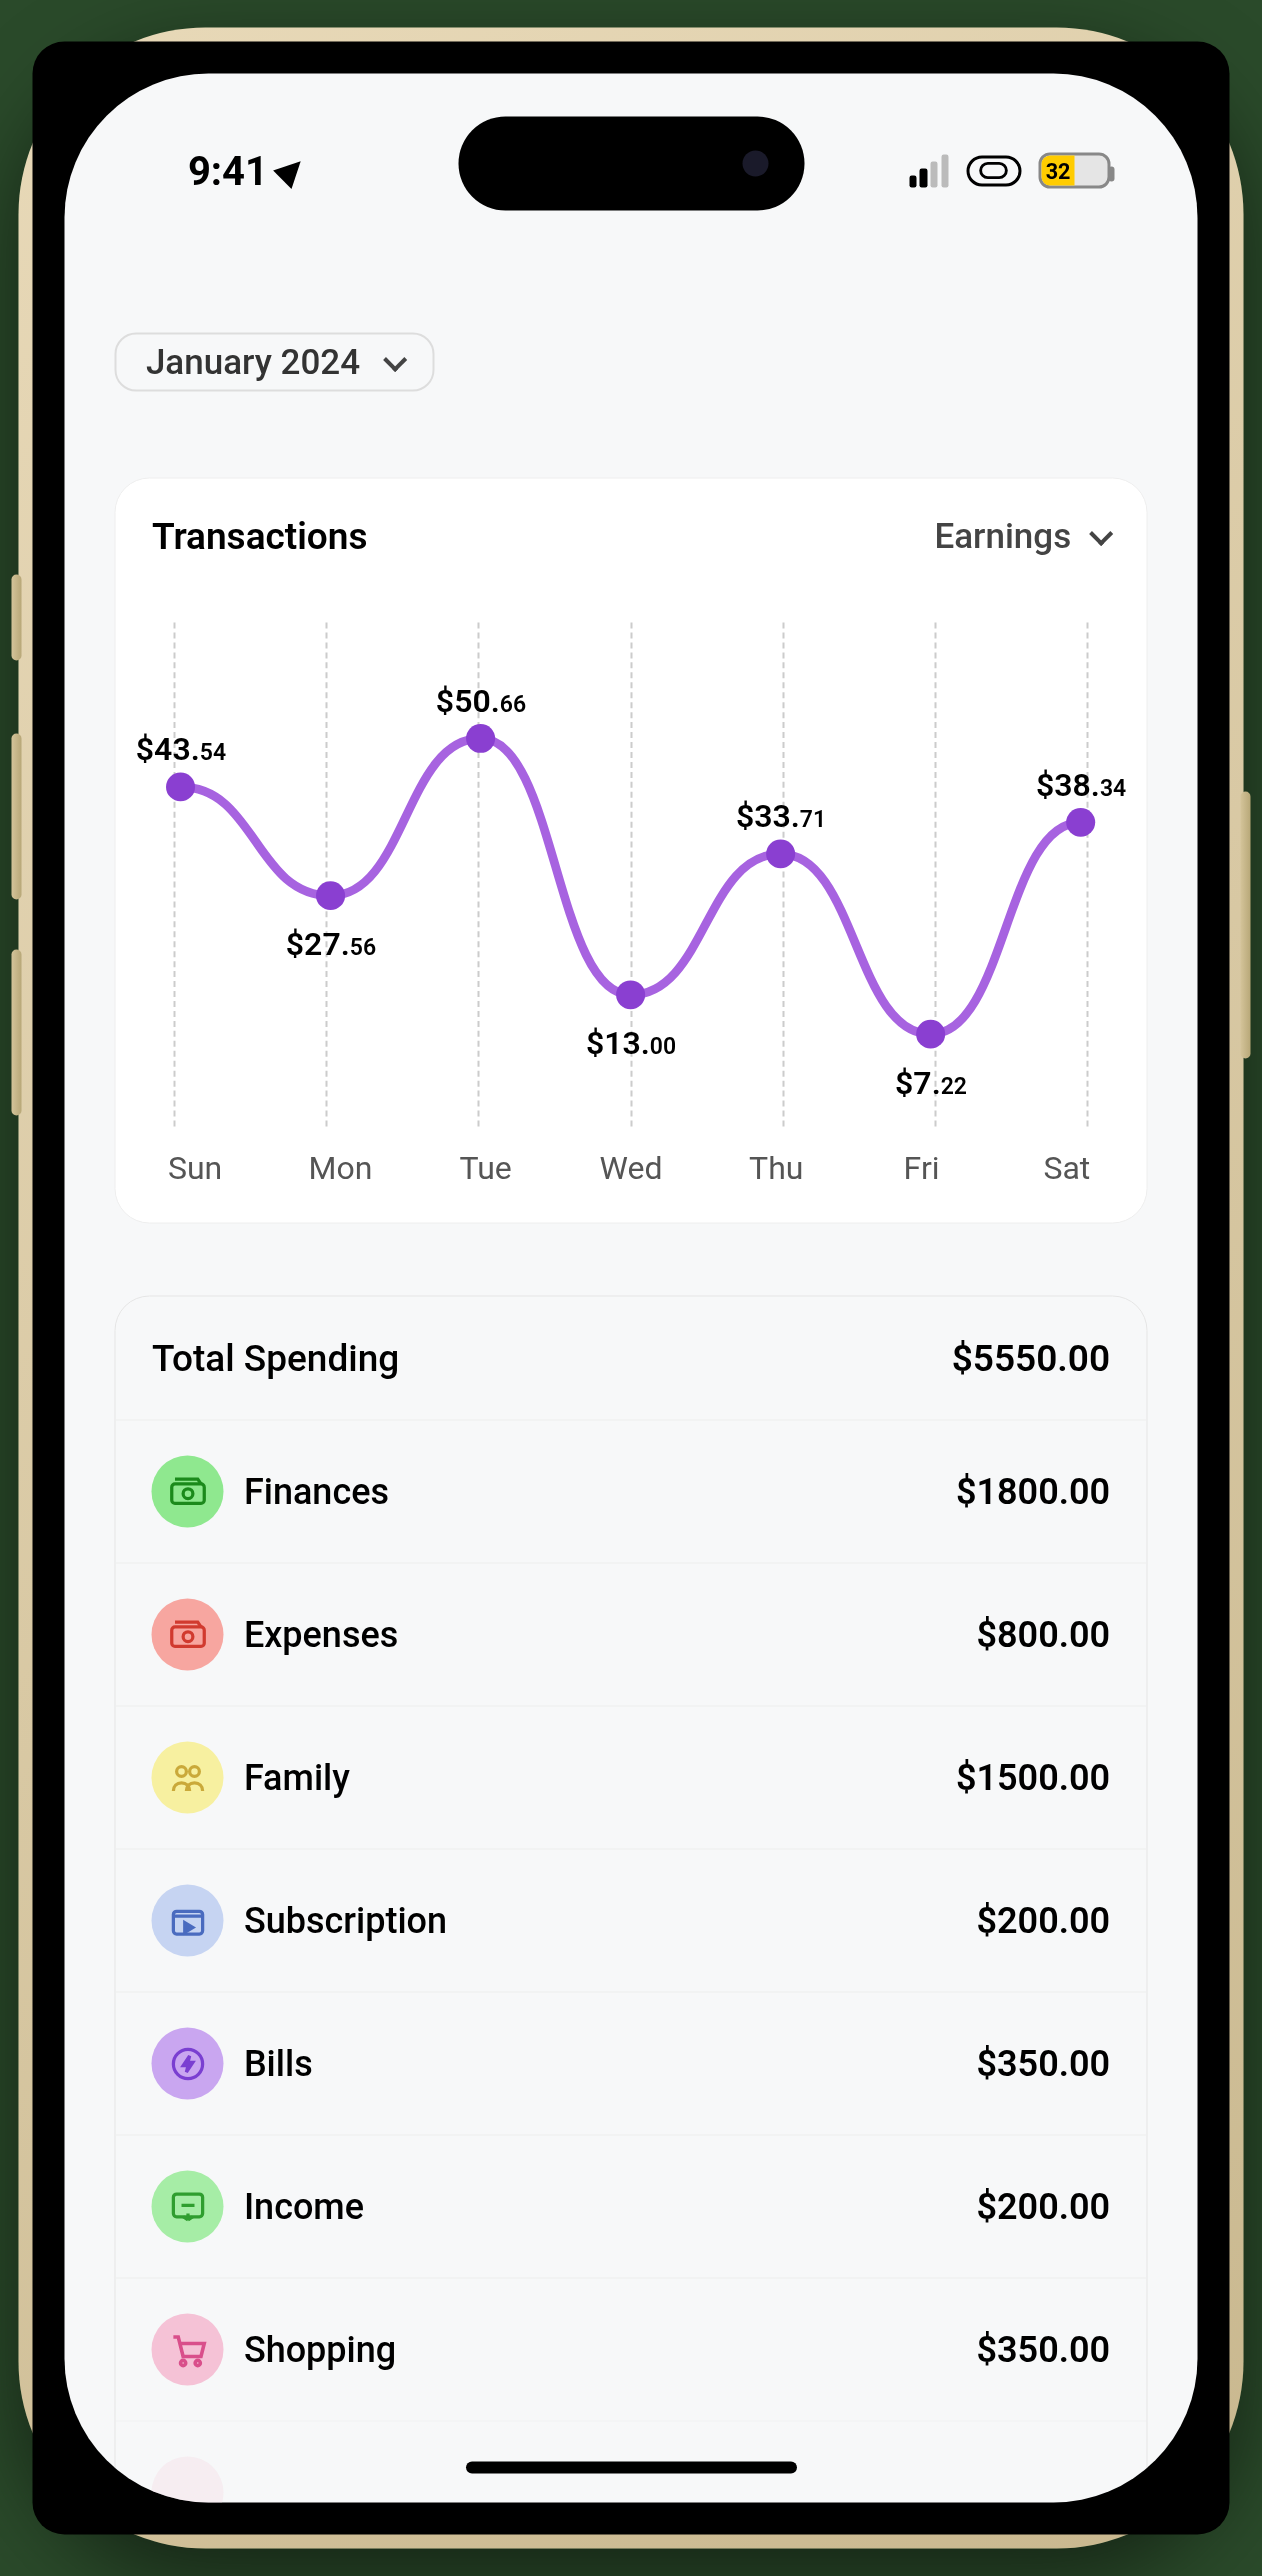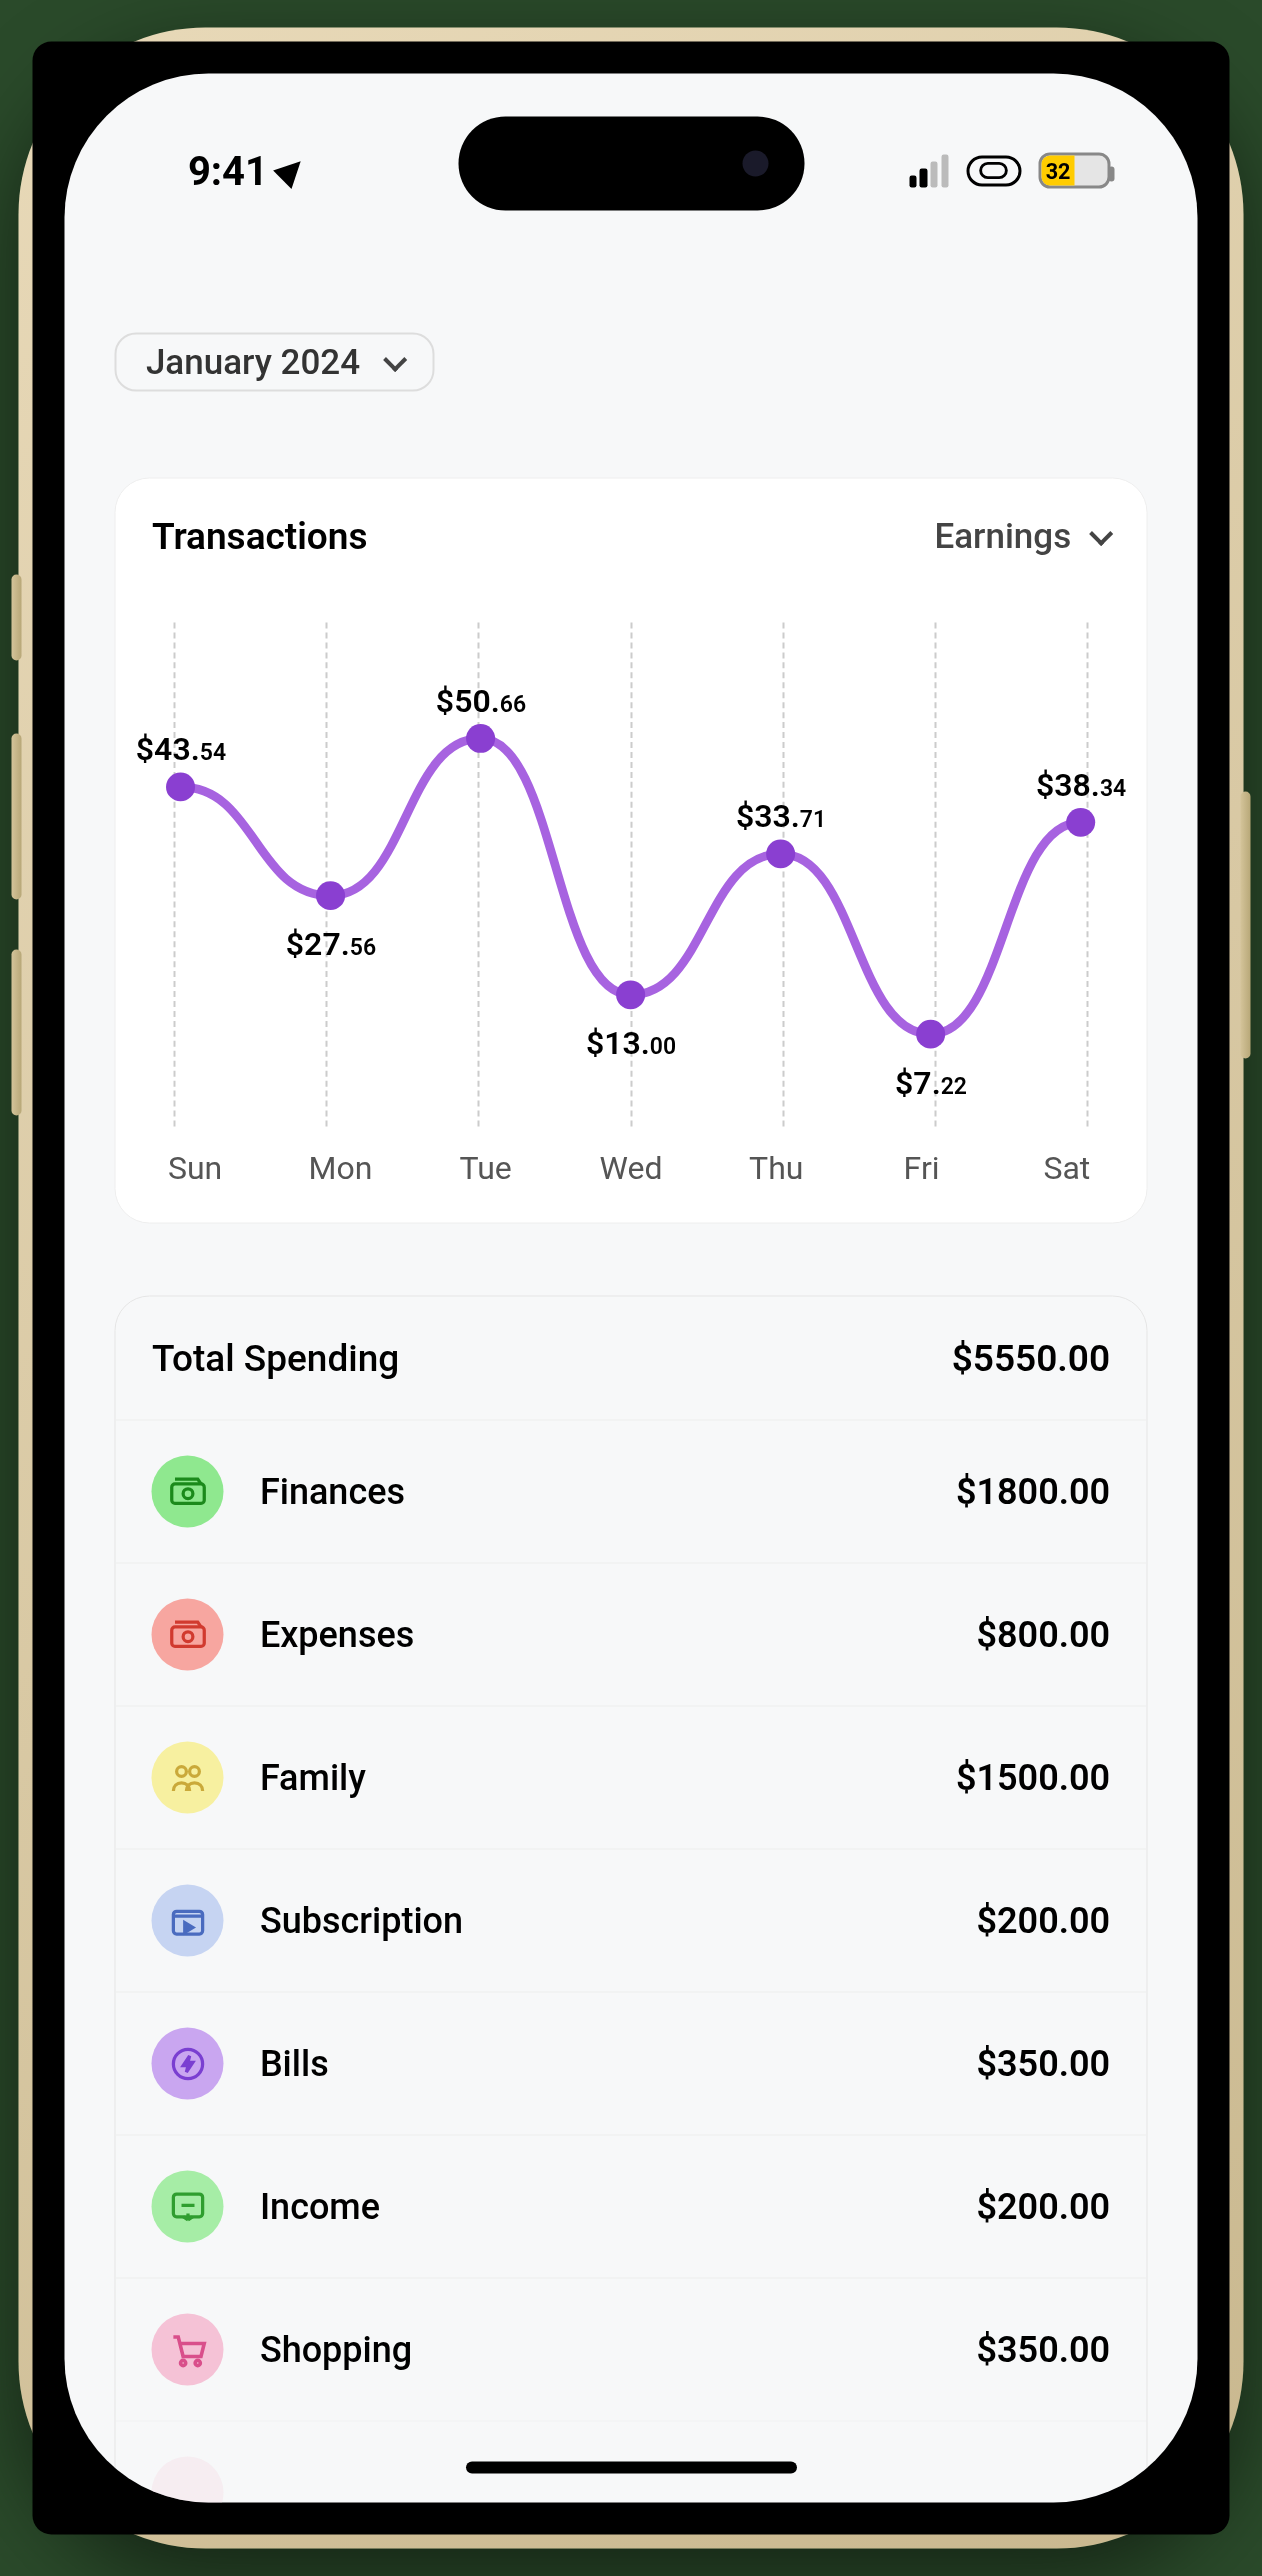--- a/index.html
+++ b/index.html
@@ -12,21 +12,21 @@
     transform: translate(-50%, -50%);
     width: 1225px; height: 2521px;
     background: linear-gradient(145deg,#e8d9b8,#c9b88f);
     border-radius: 187px;
     padding: 14.4px;
     box-shadow: 0 29px 86px rgba(0,0,0,0.5);
   }
   .phone-mid {
     width: 100%; height: 100%;
     background: #000;
-    border-radius: 19px;
+    border-radius: 32px;
     padding: 32px;
   }
   .screen {
     width: 100%; height: 100%;
     background: #f7f8f9;
     border-radius: 144px;
     overflow: hidden;
     position: relative;
   }
   .side-btn { position:absolute; background:linear-gradient(90deg,#d4c49a,#b8a878); border-radius:5.8px; }
@@ -93,21 +93,21 @@
   .axis { display:flex; justify-content:space-between; padding:21.6px 7.2px 7.2px 7.2px; }
   .axis span{ font-size:32px; color:#555; width:72px; text-align:center;}
 
   .spend-card { margin-top:72px; border:1.4px solid #e5e5e5; border-radius:35px 35px 0 0; background:#fff0; padding:0; overflow:hidden;}
   .spend-hdr { display:flex; justify-content:space-between; padding:40px 36px; font-size:37px; font-weight:500;}
   .spend-hdr .val{font-weight:600;}
   .cat-row {
     display:flex; align-items:center; justify-content:space-between;
     padding:35px 36px; border-top:1.4px solid #eee;
   }
-  .cat-left{display:flex;align-items:center;gap:36px;}
+  .cat-left{display:flex;align-items:center;gap:20px;}
   .cat-icon{width:72px;height:72px;border-radius:36px;display:flex;align-items:center;justify-content:center;}
   .cat-name{font-size:36px;font-weight:500;}
   .cat-val{font-size:36px;font-weight:600;}
 
   .home-ind{position:absolute;bottom:29px;left:50%;transform:translateX(-50%);width:331px;height:11.5px;background:#000;border-radius:7.2px;}
 
   .chev{display:inline-block;width:17.3px;height:17.3px;border-right:4.3px solid #444;border-bottom:4.3px solid #444;transform:rotate(45deg);margin-bottom:4.3px;}
   .chev-left{width:20px;height:20px;border-left:5px solid #000;border-bottom:5px solid #000;transform:rotate(45deg);}
   .loc-arrow{display:inline-block;width:0;height:0;border-left:13px solid transparent;border-right:13px solid transparent;border-bottom:26px solid #000;transform:rotate(45deg);}
 </style>

